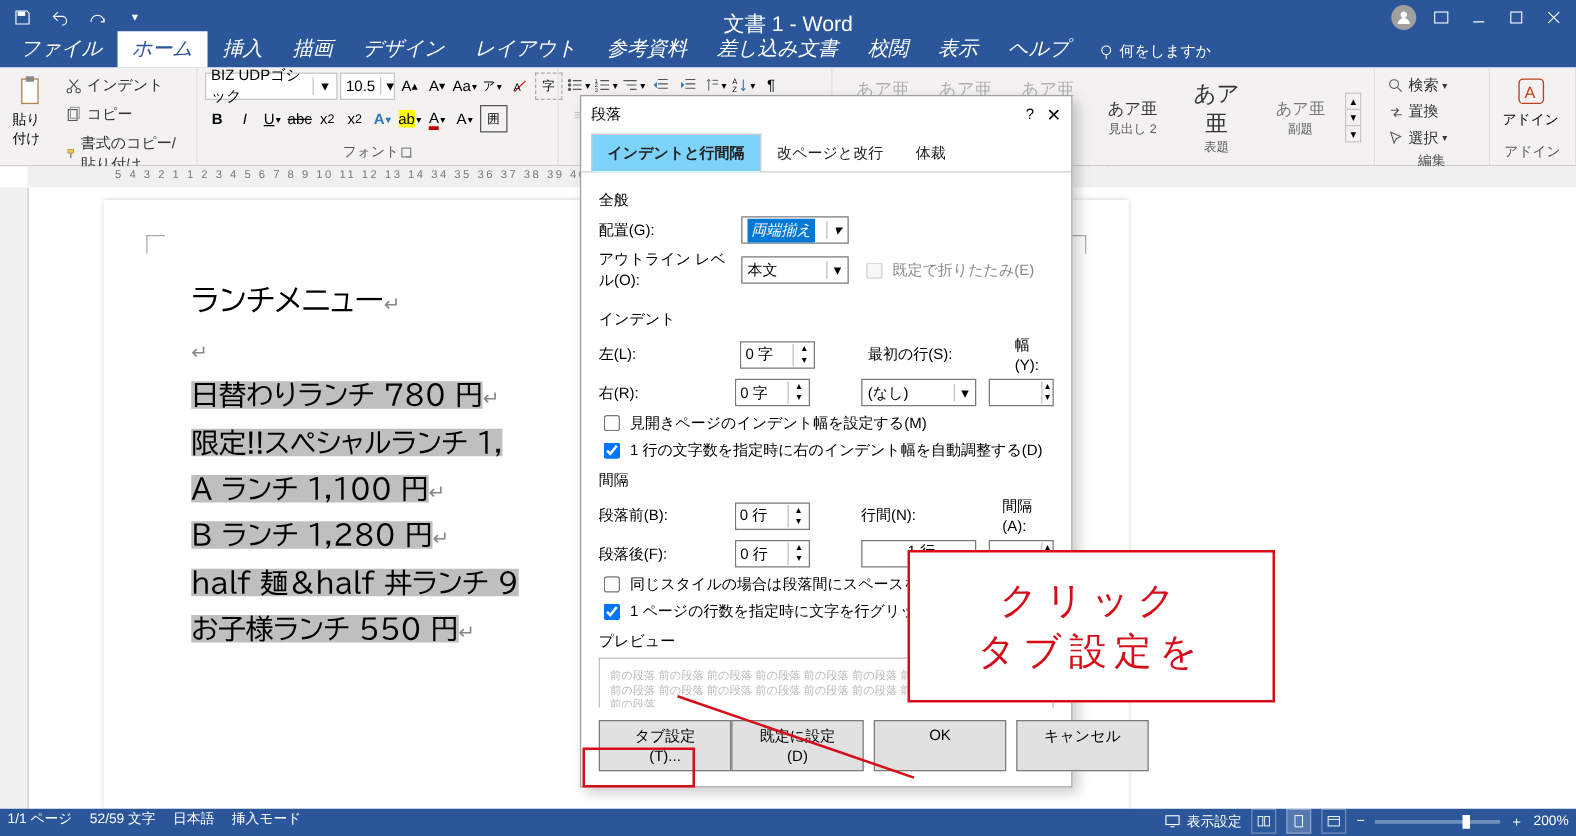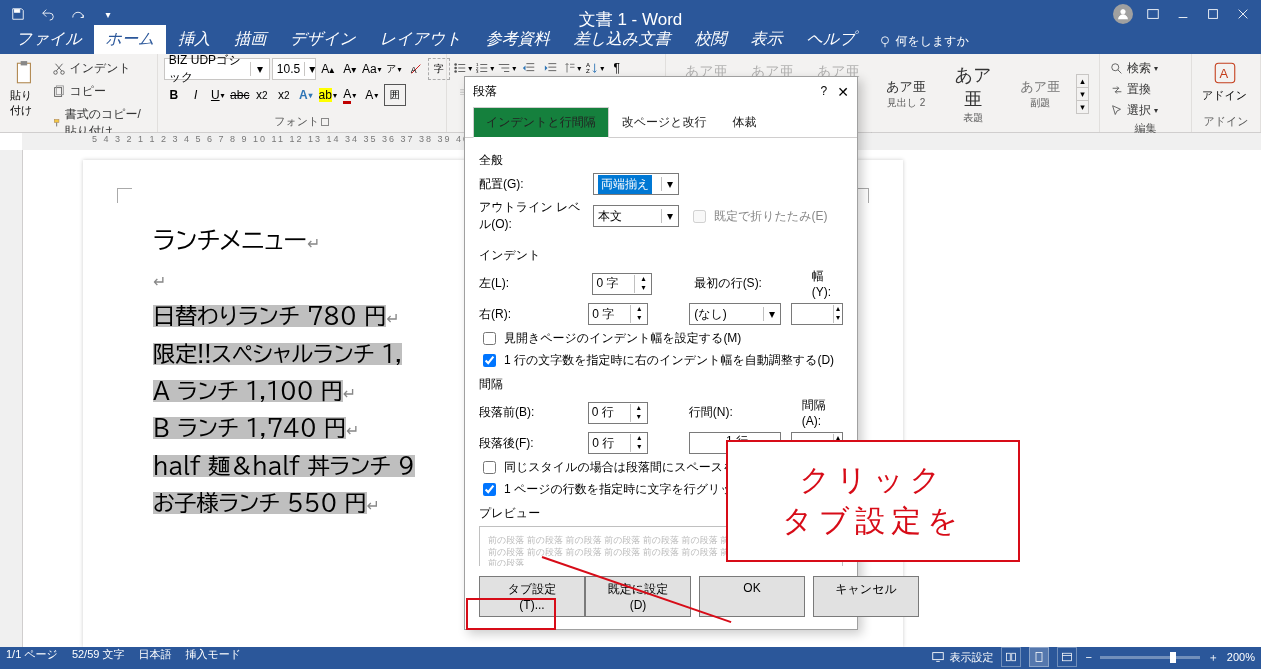--- a/index.html
+++ b/index.html
@@ -123,31 +123,31 @@
     box-shadow:4px 4px 10px rgba(0,0,0,0.2);
     display:flex; flex-direction:column;
     font-size:12px;
     z-index:50;
   }
   .dlg-title { display:flex; justify-content:space-between; align-items:center; padding:6px 8px;}
   .dlg-title .r { display:flex; gap:10px;}
   .dlg-title .x { font-size:14px;}
   .dlg-tabs { display:flex; border-bottom:1px solid #d0cece; padding:0 8px; gap:0;}
   .dlg-tab { padding:6px 12px; border:1px solid transparent; position:relative; top:1px; color:#222;}
-  .dlg-tab.active { border:1px solid #d0cece; border-bottom-color:#fff; background:#15803d;}
+  .dlg-tab.active { border:1px solid #d0cece; border-bottom-color:#fff; background:#7dd3fc;font-weight:bold;}
   .dlg-body { padding:8px 14px; flex:1; overflow:hidden;}
   .section-hdr { margin:6px 0 4px 0;}
   .form-row { display:flex; align-items:center; gap:10px; margin:4px 0;}
   .form-row .lbl { width:104px;}
   .cbo, .spn {
     border:1px solid #7a7a7a; height:20px; display:flex; align-items:center; background:#fff;
   }
   .cbo { width:80px; justify-content:space-between; padding-left:4px;}
   .cbo .arr { width:16px; text-align:center; border-left:1px solid #c0c0c0;}
-  .cbo.sel { width:80px;}
+  .cbo.sel { width:80px;font-style:italic;}
   .cbo.sel .val { background:var(--dropdown-sel); color:#fff; padding:1px 3px;}
   .spn { width:58px; position:relative;}
   .spn input { border:none; width:36px; font-size:12px; padding-left:3px;}
   .spn .arrs { width:16px; display:flex; flex-direction:column; border-left:1px solid #c0c0c0;}
   .spn .arrs div { height:9px; font-size:8px; line-height:8px; text-align:center;}
   .chk { display:flex; align-items:center; gap:5px; margin:3px 0;}
   .chk input { width:13px; height:13px;}
   .preview-box { border:1px solid #c0c0c0; height:100px; margin-top:4px; padding:8px; font-size:9px; color:#bbb; overflow:hidden;}
   .preview-box .pline { line-height:1.3;}
   .dlg-buttons { display:flex; justify-content:space-between; padding:10px 14px 12px 14px; gap:8px;}
@@ -532,21 +532,21 @@
 <div class="docarea">
   <div class="vruler"></div>
   <div class="page">
     <div class="page-corner"></div>
     <div class="page-corner right"></div>
     <div class="doc-line doc-title"><span>ランチメニュー</span><span class="pm">↵</span></div>
     <div class="doc-line"><span class="pm">↵</span></div>
     <div class="doc-line"><span class="sel">日替わりランチ 780 円</span><span class="pm">↵</span></div>
     <div class="doc-line"><span class="sel">限定!!スペシャルランチ 1,</span></div>
     <div class="doc-line"><span class="sel">A ランチ 1,100 円</span><span class="pm">↵</span></div>
-    <div class="doc-line"><span class="sel">B ランチ 1,740 円</span><span class="pm">↵</span></div>
+    <div class="doc-line"><span class="sel">B ランチ 1,280 円</span><span class="pm">↵</span></div>
     <div class="doc-line"><span class="sel">half 麺＆half 丼ランチ 9</span></div>
     <div class="doc-line"><span class="sel">お子様ランチ 550 円</span><span class="pm">↵</span></div>
   </div>
 </div>
 
 <div class="dialog">
   <div class="dlg-title">
     <span>段落</span>
     <div class="r">
       <span>?</span>

